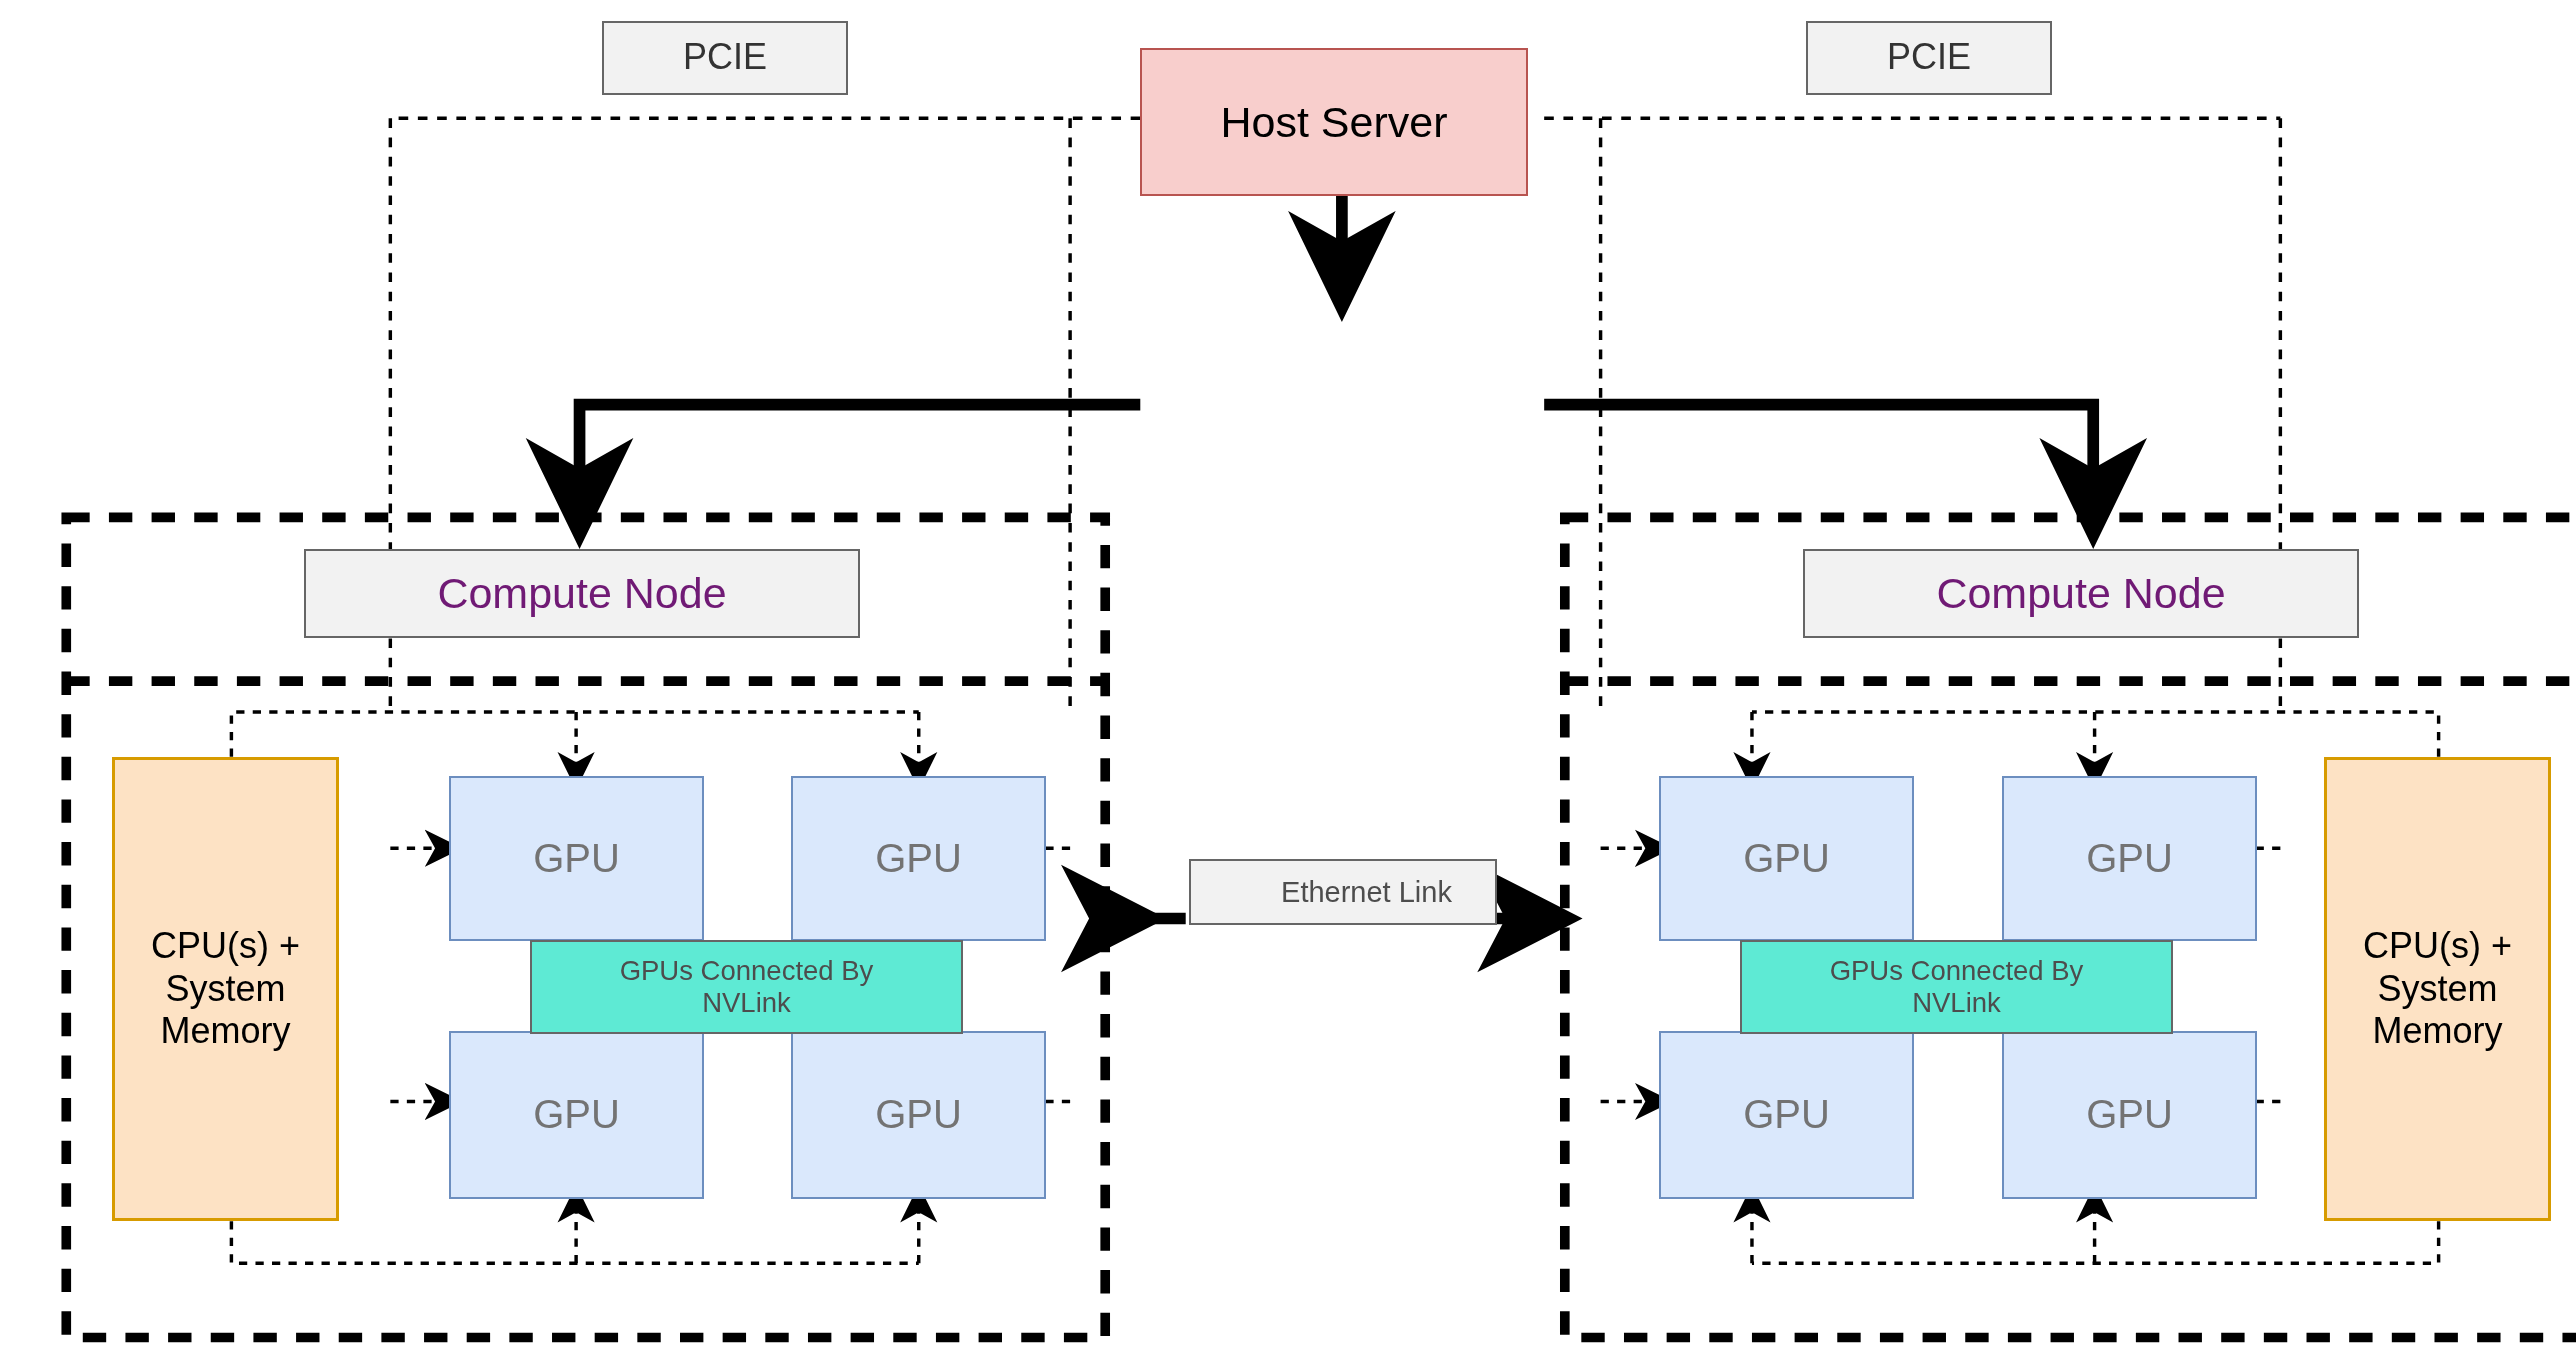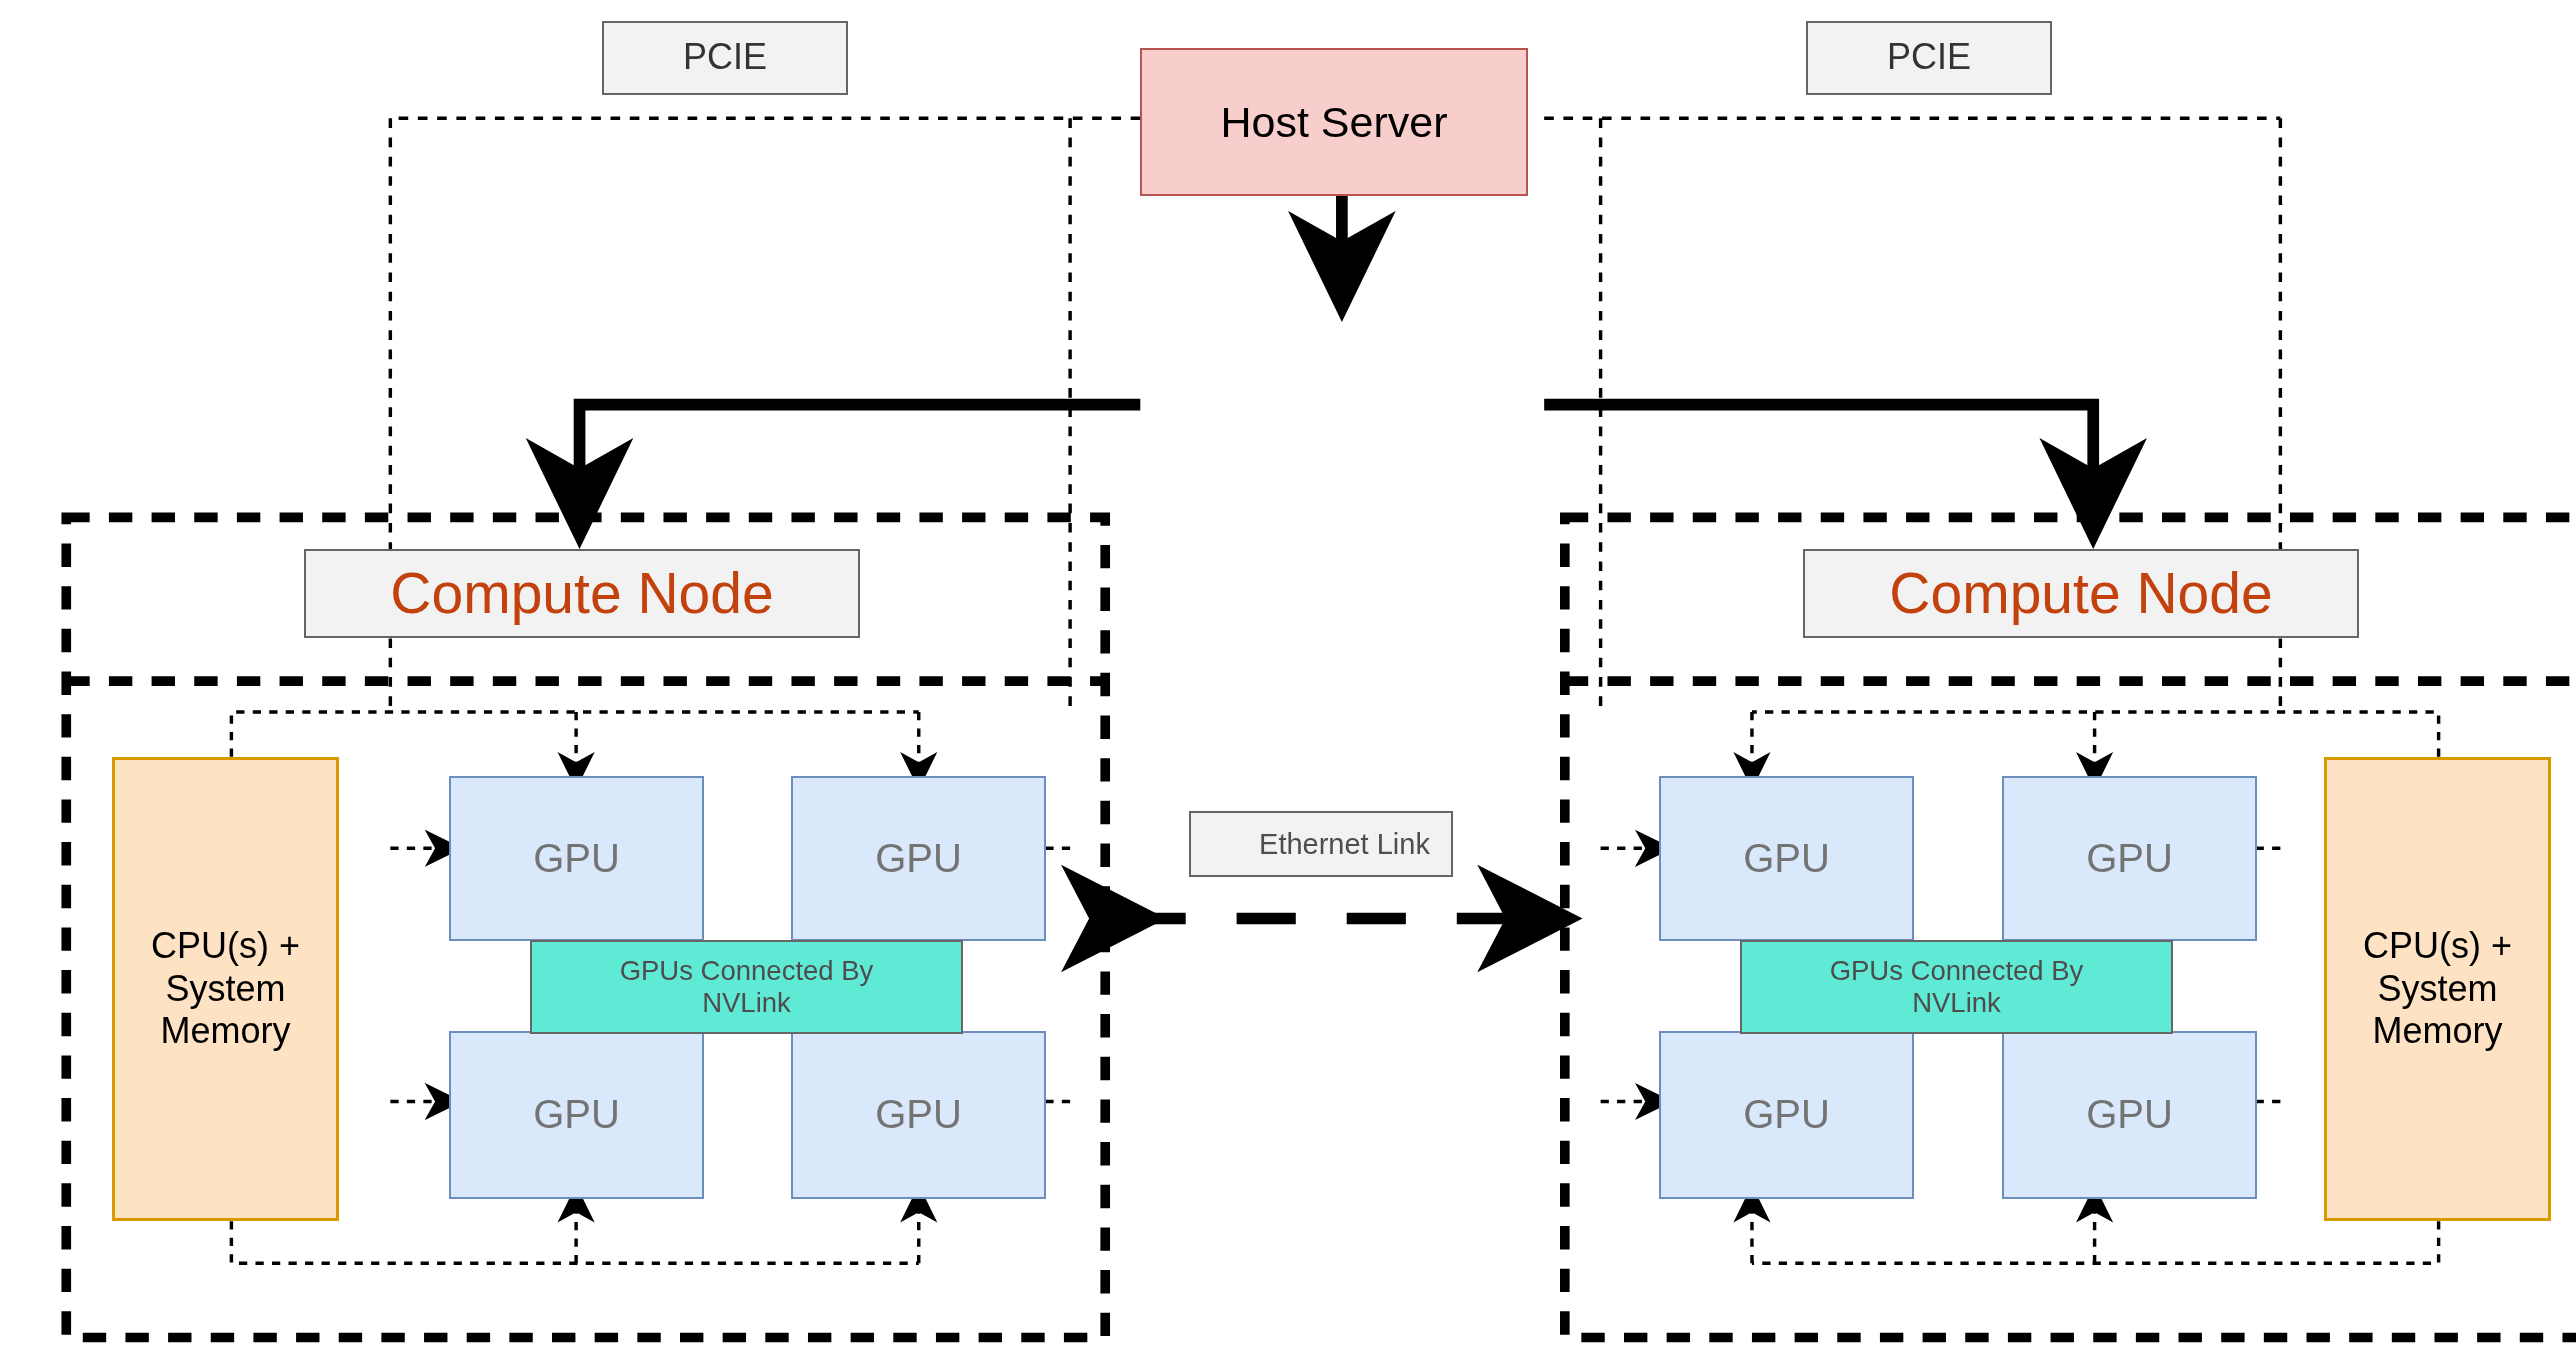--- a/index.html
+++ b/index.html
@@ -12,21 +12,21 @@
     align-items:center;justify-content:center;text-align:center;
     line-height:1.18;white-space:pre-line;
   }
   .host-box{background:#f8cecc;border:2.8px solid #b85450;color:#000;font-size:43px;}
   .head-box{background:#e1d5e7;border:2.8px solid #9673a6;color:#000;font-size:43px;}
   .gpu-box{background:#dae8fc;border:2.1px solid #6c8ebf;color:#737373;font-size:40px;}
   .cpu-box{background:#fde2c4;border:3.4px solid #d79b00;color:#000000;font-size:36px;}
   .tag-box{background:#f2f2f2;border:2.8px solid #666666;color:#333;font-size:36px;}
   .tag-small{background:#f2f2f2;border:2.1px solid #666666;color:#4d4d4d;font-size:29px;}
   .nvlink-box{background:#5eead4;border:2.1px solid #666666;color:#4d4d4d;font-size:27.5px;}
-  .compute-tag{background:#f2f2f2;border:2.1px solid #666666;color:#c2410c;font-size:57px;}
+  .compute-tag{background:#f2f2f2;border:2.1px solid #666666;color:#701a75;font-size:43px;}
 </style>
 </head>
 <body>
 
 <div id="stage">
 
   <svg class="layer" viewBox="0 0 3744 1968" preserveAspectRatio="none">
     <defs>
       <marker id="arrThick" markerWidth="11" markerHeight="11" refX="6.2" refY="5" orient="auto" markerUnits="strokeWidth">
         <path d="M0,0.4 L9.5,5 L0,9.6 L2.6,5 Z" fill="#000"></path>
@@ -132,21 +132,21 @@
 Memory</div>
 
   <div class="boxlabel gpu-box" style="left:413px;top:776px;width:255px;height:165px;">GPU</div>
   <div class="boxlabel gpu-box" style="left:755px;top:776px;width:255px;height:165px;">GPU</div>
   <div class="boxlabel gpu-box" style="left:413px;top:1031px;width:255px;height:168px;">GPU</div>
   <div class="boxlabel gpu-box" style="left:755px;top:1031px;width:255px;height:168px;">GPU</div>
 
   <div class="boxlabel nvlink-box" style="left:494px;top:940px;width:433px;height:94px;">GPUs Connected By
 NVLink</div>
 
-  <div class="boxlabel tag-small" style="left:1153px;top:811px;width:264px;height:66px;padding-left:47px;">Ethernet Link</div>
+  <div class="boxlabel tag-small" style="left:1153px;top:859px;width:308px;height:66px;padding-left:47px;">Ethernet Link</div>
 
   <div class="boxlabel compute-tag" style="left:1767px;top:549px;width:556px;height:89px;">Compute Node</div>
 
   <div class="boxlabel cpu-box" style="left:2288px;top:757px;width:227px;height:464px;">CPU(s) +
 System
 Memory</div>
 
   <div class="boxlabel gpu-box" style="left:1623px;top:776px;width:255px;height:165px;">GPU</div>
   <div class="boxlabel gpu-box" style="left:1966px;top:776px;width:255px;height:165px;">GPU</div>
   <div class="boxlabel gpu-box" style="left:1623px;top:1031px;width:255px;height:168px;">GPU</div>

